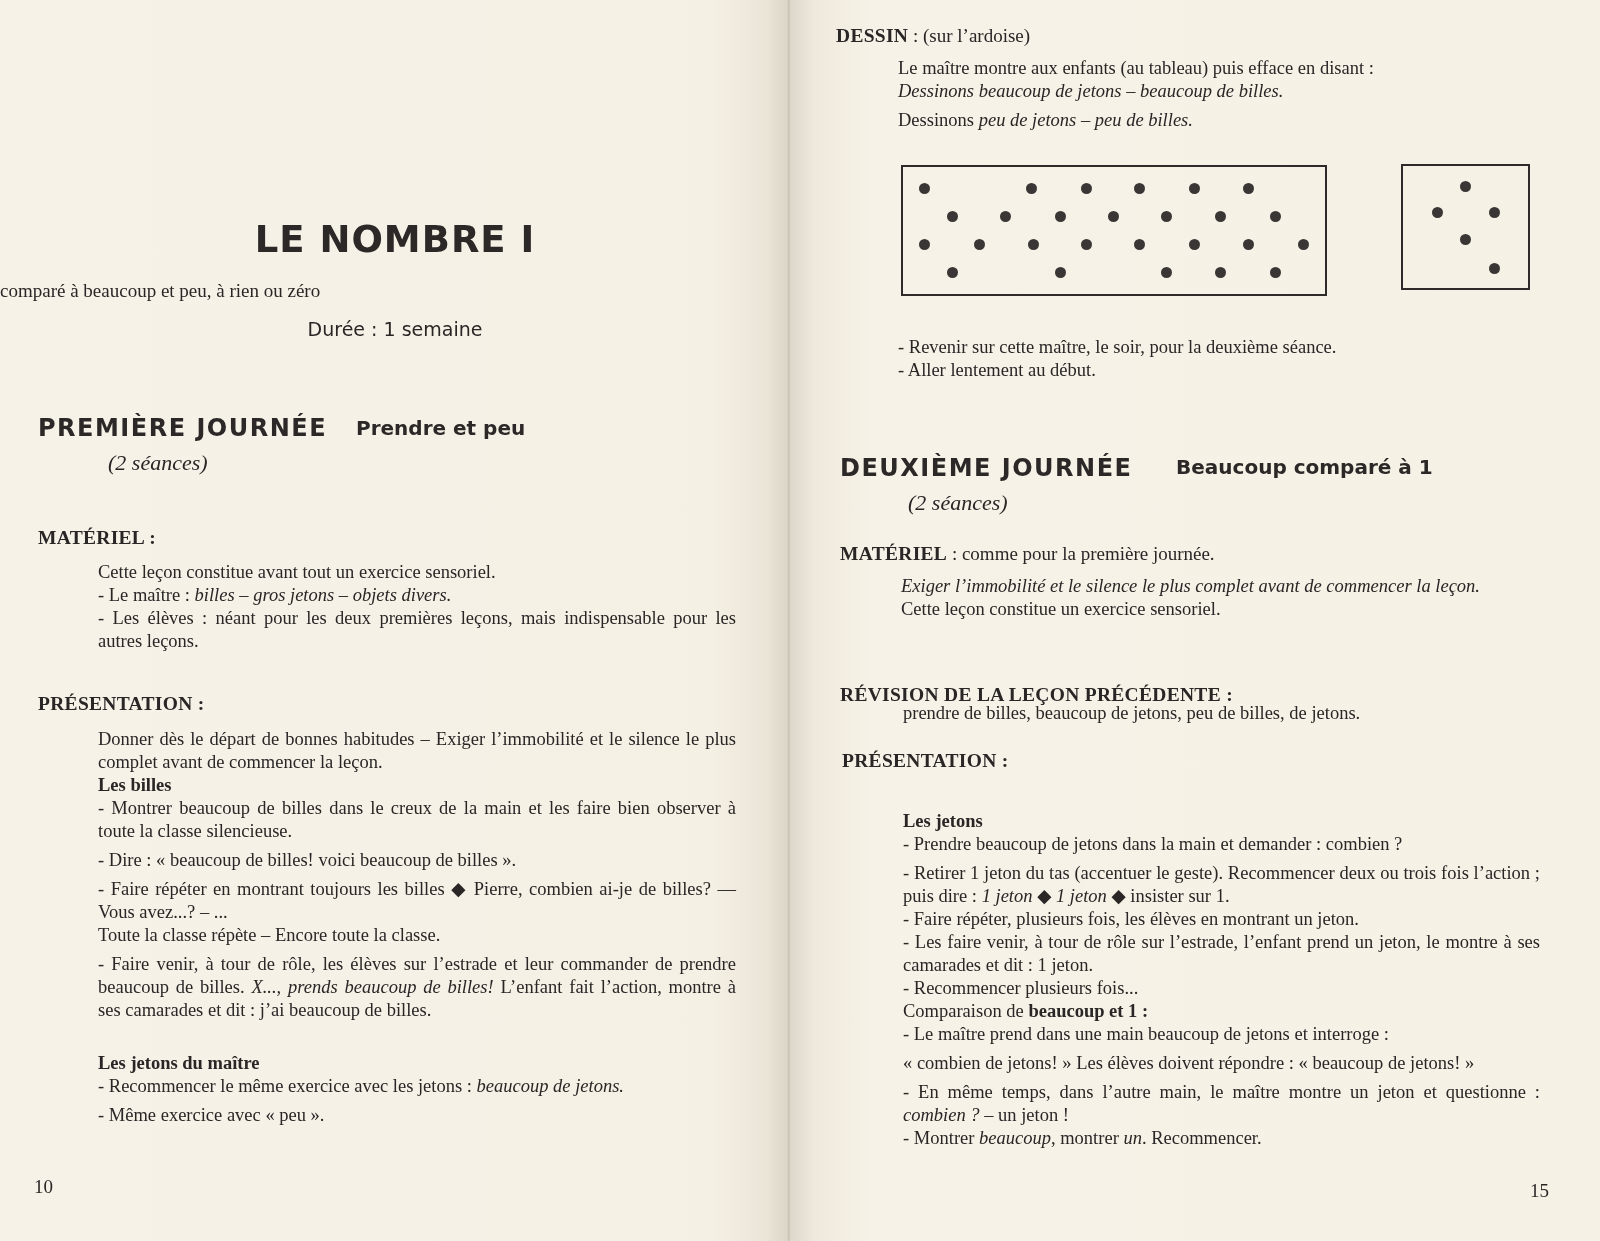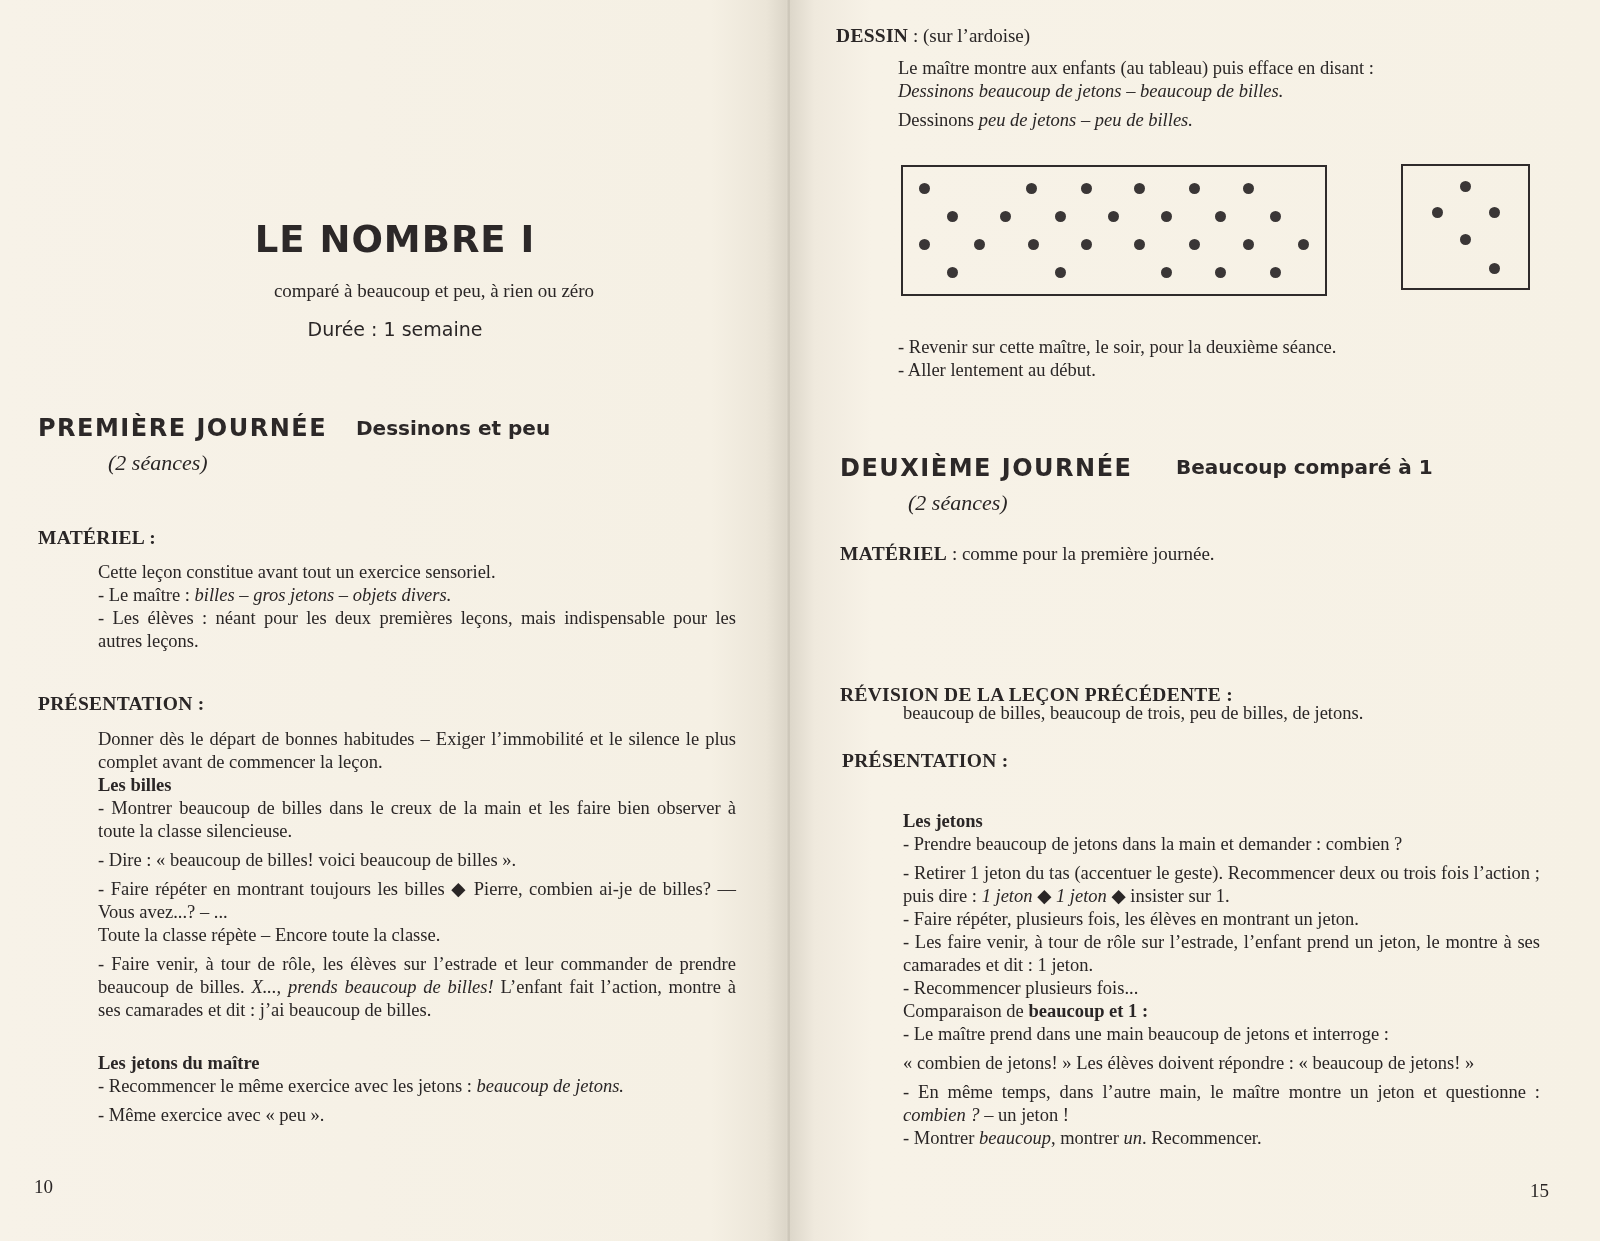--- a/index.html
+++ b/index.html
@@ -31,25 +31,25 @@
   .pageno { font-size: 19px; }
 
   .drawing { position: absolute; border: 2.5px solid #2f2b2b; box-sizing: border-box; }
   .dot { position: absolute; width: 11px; height: 11px; border-radius: 50%; background: #3a3636; }
 </style>
 </head>
 <body>
 
 <div class="page page-left">
   <h1 class="abs title" style="left:0; width:790px; top:218px; text-align:center;">LE NOMBRE I</h1>
-  <div class="abs subtitle" style="left:0; width:868px; top:280px; text-align:center;">comparé à beaucoup et peu, à rien ou zéro</div>
+  <div class="abs subtitle" style="left:0; width:868px; top:280px; ">comparé à beaucoup et peu, à rien ou zéro</div>
   <div class="abs duree" style="left:0; width:790px; top:318px; text-align:center;">Durée : 1 semaine</div>
 
   <div class="abs day-title" style="left:38px; top:414px;">PREMIÈRE JOURNÉE</div>
-  <div class="abs day-sub" style="left:356px; top:416px;">Dessinons et peu</div>
+  <div class="abs day-sub" style="left:356px; top:416px;">Prendre et peu</div>
   <div class="abs sessions" style="left:108px; top:450px;">(2 séances)</div>
 
   <div class="abs heading" style="left:38px; top:527px;">MATÉRIEL :</div>
   <div class="abs body" style="left:98px; top:561px; width:638px;">
     <p>Cette leçon constitue avant tout un exercice sensoriel.</p>
     <p><span>- Le maître : </span><span class="i">billes – gros jetons – objets divers.</span></p>
     <p>- Les élèves : néant pour les deux premières leçons, mais indispensable pour les autres leçons.</p>
   </div>
 
   <div class="abs heading" style="left:38px; top:693px;">PRÉSENTATION :</div>
@@ -118,23 +118,27 @@
   <div class="abs body" style="left:108px; top:336px; width:640px;">
     <p>- Revenir sur cette maître, le soir, pour la deuxième séance.</p>
     <p>- Aller lentement au début.</p>
   </div>
 
   <div class="abs day-title" style="left:50px; top:454px;">DEUXIÈME JOURNÉE</div>
   <div class="abs day-sub" style="left:386px; top:455px;">Beaucoup comparé à 1</div>
   <div class="abs sessions" style="left:118px; top:490px;">(2 séances)</div>
 
   <div class="abs" style="left:50px; top:543px; font-size:19px;"><span class="heading">MATÉRIEL</span><span> : comme pour la première journée.</span></div>
+  <div class="abs body" style="left:111px; top:575px; width:640px;">
+    <p class="i">Exiger l’immobilité et le silence le plus complet avant de commencer la leçon.</p>
+    <p>Cette leçon constitue un exercice sensoriel.</p>
+  </div>
 
   <div class="abs heading" style="left:50px; top:684px;">RÉVISION DE LA LEÇON PRÉCÉDENTE :</div>
-  <div class="abs body" style="left:113px; top:702px; width:640px;">beaucoup de billes, beaucoup de trois, peu de billes, de jetons.</div>
+  <div class="abs body" style="left:113px; top:702px; width:640px;">prendre de billes, beaucoup de jetons, peu de billes, de jetons.</div>
 
   <div class="abs heading" style="left:52px; top:750px;">PRÉSENTATION :</div>
   <div class="abs body" style="left:113px; top:810px; width:637px;">
     <p class="b">Les jetons</p>
     <p>- Prendre beaucoup de jetons dans la main et demander : combien ?</p>
     <p class="sp"><span>- Retirer 1 jeton du tas (accentuer le geste). Recommencer deux ou trois fois l’action ; puis dire : </span><span class="i">1 jeton</span><span> ◆ </span><span class="i">1 jeton</span><span> ◆ insister sur 1.</span></p>
     <p>- Faire répéter, plusieurs fois, les élèves en montrant un jeton.</p>
     <p>- Les faire venir, à tour de rôle sur l’estrade, l’enfant prend un jeton, le montre à ses camarades et dit : 1 jeton.</p>
     <p>- Recommencer plusieurs fois...</p>
     <p><span>Comparaison de </span><span class="b">beaucoup et 1</span><span class="b"> :</span></p>

